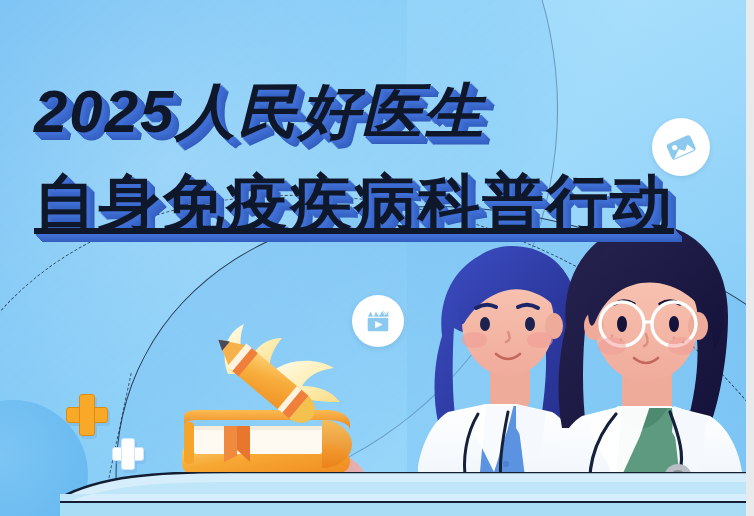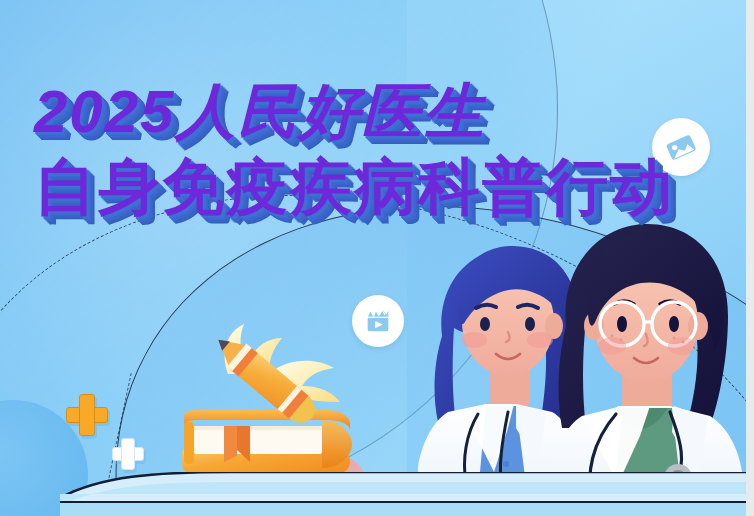--- a/index.html
+++ b/index.html
@@ -138,35 +138,35 @@
   
   .title-block {
     position: absolute;
     left: 34px;
     top: 82px;
     z-index: 30;
   }
   .title-line {
     font-family: "Liberation Sans", sans-serif;
     font-weight: 700;
-    color: #6d28d9;
+    color: #0f172a;
     letter-spacing: 2px;
     line-height: 1.0;
     white-space: nowrap;
     text-shadow:
        2px 2px 0 #3f6fd4,
        3px 3px 0 #3f6fd4,
        4px 4px 0 #3a68cc,
        5px 5px 0 #3a68cc,
        6px 6px 0 #3763c6,
        7px 7px 0 #3763c6,
        8px 8px 0 #335ebe;
   }
   .title-line-1 { font-size: 60px; font-style: italic; }
-  .title-line-2 { font-size: 62px; margin-top: 14px; }
+  .title-line-2 { font-size: 62px; margin-top: 30px; text-decoration: underline; }
 
   
   .badge {
     position: absolute;
     border-radius: 50%;
     background: #ffffff;
     display: flex;
     align-items: center;
     justify-content: center;
     z-index: 26;

